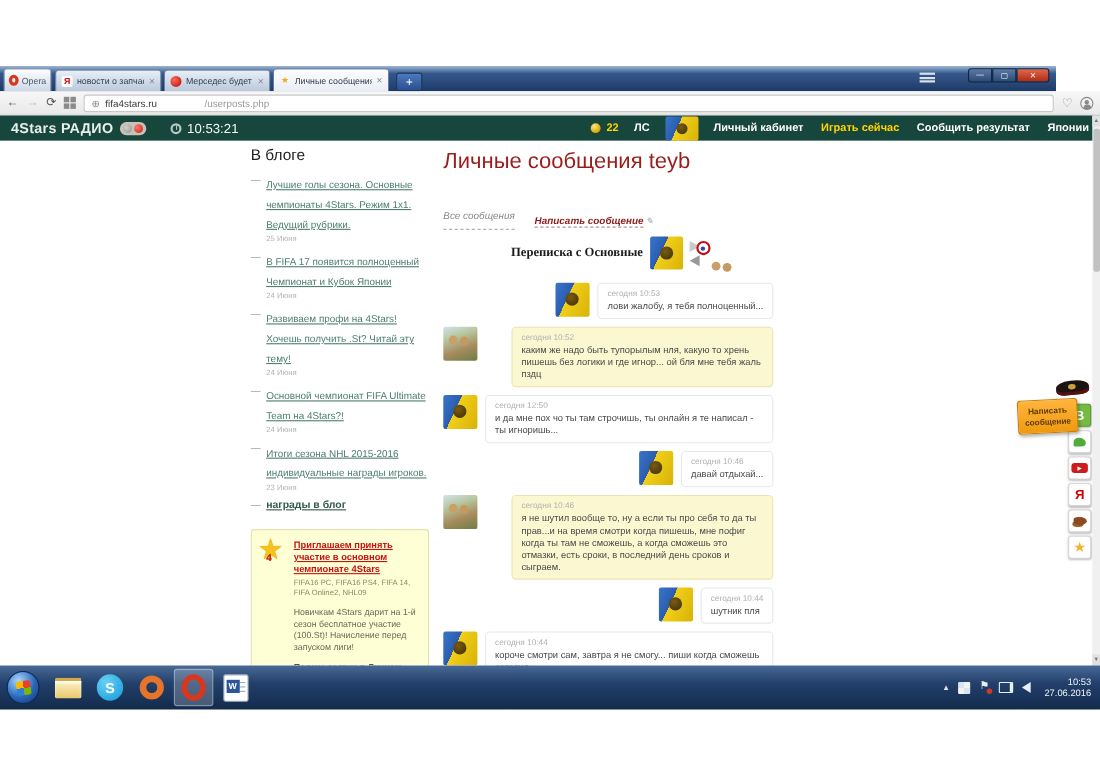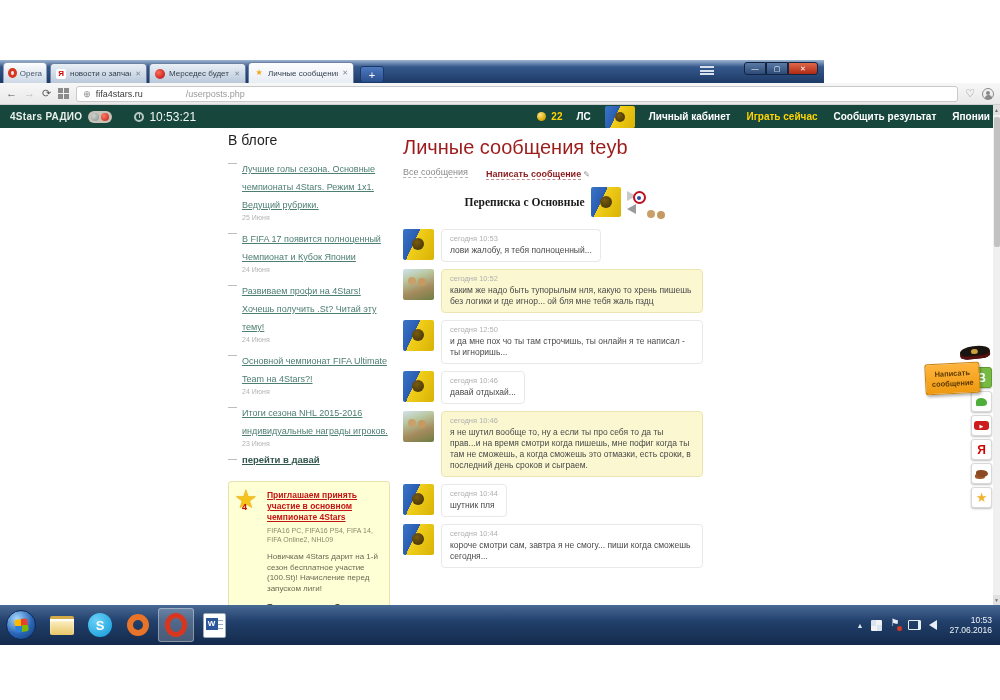--- a/index.html
+++ b/index.html
@@ -1,21 +1,21 @@
 <!DOCTYPE html>
 <html><head>
 <meta charset="utf-8">
 <style>
   * { margin:0; padding:0; box-sizing:border-box; }
   html,body { width:1000px; height:700px; background:#fff; font-family:"Liberation Sans",sans-serif; overflow:hidden; }
   .canvas { position:relative; width:1000px; height:700px; background:#fff; overflow:hidden; }
   .desktop { position:absolute; top:60px; left:0; width:1000px; height:585px; background:#fff; }
 
   
-  .tabbar { position:absolute; top:0; left:0; width:824px; height:23px;
+  .tabbar { position:absolute; top:0; left:0; width:960px; height:23px;
             background:linear-gradient(#9db5d2,#35588c 30%,#1d3a66); }
   .opera-btn { position:absolute; top:2px; left:3px; width:44px; height:21px;
             background:linear-gradient(#fdfefe,#cdd8e6); border:1px solid #8fa0b5; border-bottom:none;
             border-radius:4px 4px 0 0; display:flex; align-items:center; gap:3px; padding:0 4px; }
   .opera-o { width:10px; height:10px; border-radius:50%; border:3px solid #d8371f; }
   .opera-btn span { font-size:8px; color:#45586e; }
   .tab-strip { position:absolute; left:50px; top:2px; display:flex; align-items:flex-end; height:21px; }
   .tab { width:97px; height:20px; margin-right:2px; display:flex; align-items:center; gap:4px; padding:0 5px;
          background:linear-gradient(#e9eff6,#b9c8da); border:1px solid #6d82a0; border-bottom:none;
          border-radius:4px 4px 0 0; overflow:hidden; }
@@ -53,21 +53,21 @@
   .url-host { font-size:9px; color:#3c3c3c; }
   .url-path { font-size:9px; color:#9b9b9b;margin-left:38px; }
   .heart-ico { font-size:11px; color:#8a8a8a; }
   .person-ico { width:12px; height:12px; border:1px solid #8a8a8a; border-radius:50%; position:relative; }
   .person-ico::before { content:""; position:absolute; left:3px; top:2px; width:4px; height:4px; border-radius:50%; background:#8a8a8a; }
   .person-ico::after { content:""; position:absolute; left:1.5px; top:6.5px; width:7px; height:4px; border-radius:4px 4px 0 0; background:#8a8a8a; }
 
   
   .siteheader { position:absolute; top:45px; left:0; width:1000px; height:23px; background:#17463d;
                 display:flex; align-items:center; padding:0 10px; color:#fff; }
-  .sh-radio { font-size:10px; font-weight:bold; letter-spacing:.3px; color:#e8efe9; }
+  .sh-radio { font-size:13px; font-weight:bold; letter-spacing:.3px; color:#e8efe9; }
   .radio-pill { display:flex; gap:2px; margin-left:6px; background:#c9c2b8; border-radius:8px; padding:2px 3px; }
   .radio-pill i { width:8px; height:8px; border-radius:50%; display:block; }
   .radio-play { background:radial-gradient(circle at 35% 35%, #cfd6d2, #848e8a); }
   .radio-stop { background:radial-gradient(circle at 35% 35%, #ff7a6a, #c01f10); }
   .sh-clockico { width:10px; height:10px; border-radius:50%; border:2px solid #b9c8c2; margin-left:22px; position:relative; }
   .sh-clockico::after { content:""; position:absolute; left:2.5px; top:0.5px; width:1.5px; height:3.5px; background:#b9c8c2; }
   .sh-time { font-size:12px; font-weight:normal; margin-left:5px; color:#f4f8f4; }
   .sh-right { margin-left:auto; display:flex; align-items:center; gap:14px; }
   .coin { width:9px; height:9px; border-radius:50%; background:radial-gradient(circle at 35% 30%, #ffe684, #d8a400 70%, #9a7300); }
   .sh-coins { font-size:10px; font-weight:bold; color:#ffd400; margin-left:-9px; }
@@ -97,21 +97,21 @@
                line-height:30px; text-align:center; text-shadow:0 0 1px #c88a00; }
   .promo-star b { position:absolute; left:11px; top:8px; font-size:9px; color:#c51212; }
   .promo-link { font-size:8.5px; line-height:11px; font-weight:bold; color:#c51212; text-decoration:underline; cursor:pointer; display:block; }
   .promo-plat { font-size:7px; line-height:9px; color:#8a8a6a; margin-top:3px; }
   .promo-p { font-size:8px; line-height:10.5px; color:#6a6a55; margin-top:8px; }
   .promo-p.b { font-weight:bold; color:#55553f; }
 
   
   .main-col { position:absolute; left:403px; top:8px; width:300px; }
   .page-title { font-size:20px; color:#9c1c1c; }
-  .links-row { margin-top:4px; display:flex; align-items:center; gap:18px; }
+  .links-row { margin-top:32px; display:flex; gap:18px;font-style:italic; }
   .all-msgs { font-size:9px; color:#8a8a8a; border-bottom:1px dashed #b5b5b5; cursor:pointer; }
   .write-msg { font-size:9px; font-weight:bold; color:#8a1a1a; border-bottom:1px dashed #c09090; cursor:pointer; }
   .write-msg-ico { font-size:8px; color:#9a9a9a; margin-left:2px; }
   .conv-head { margin-top:6px; display:flex; align-items:center; gap:6px; justify-content:center; }
   .conv-title { font-size:11.5px; font-weight:bold; font-family:"Liberation Serif",serif; color:#1a1a1a; }
   .ava { width:30px; height:30px; border-radius:2px; }
   .ava.own { background:linear-gradient(115deg,#3a76c8 0%,#2a5cb0 38%,#f2cf1a 38%,#d8b206 100%); position:relative; }
   .ava.own::after { content:""; position:absolute; left:9px; top:9px; width:12px; height:12px; border-radius:50%;
                     background:radial-gradient(circle at 40% 35%, #7a5c10, #3c2e06); }
   .ava.other { background:linear-gradient(160deg,#cfe3ee 0%,#b9c7a0 30%,#a58a5c 65%,#6e7d46 100%); position:relative; }
@@ -119,24 +119,24 @@
                     background:#caa06a; box-shadow:10px 1px 0 #c59a60; }
   .conv-ava-other { position:relative; }
   .fcb-badge { position:absolute; right:-4px; bottom:-2px; width:13px; height:13px; border-radius:50%;
                background:#fff; border:2px solid #c01020; }
   .fcb-badge::after { content:""; position:absolute; left:2.5px; top:2.5px; width:4px; height:4px; border-radius:50%; background:#2a4fa0; }
   .conv-arrows { display:flex; flex-direction:column; gap:3px; }
   .arr-r { width:0; height:0; border-top:5px solid transparent; border-bottom:5px solid transparent; border-left:9px solid #c9c9c9; }
   .arr-l { width:0; height:0; border-top:5px solid transparent; border-bottom:5px solid transparent; border-right:9px solid #9a9a9a; }
 
   .messages { margin-top:12px; display:flex; flex-direction:column; gap:7px; }
-  .msg { display:flex; gap:7px; align-items:flex-start; }
+  .msg { display:flex; gap:7px; align-items:flex-start;justify-content:flex-end; }
   .msg .ava { width:31px; height:31px; flex:0 0 auto; }
   .bubble { max-width:268px; border-radius:4px; padding:4px 8px 5px; border:1px solid #e8e8e8; background:#fff; }
-  .bubble.yellow { background:#fbf7d0; border-color:#ece4b2; }
+  .bubble.yellow { background:#fbf7d0; border-color:#ece4b2;margin-left:24px; }
   .msg-time { font-size:7.5px; color:#b0b0b0; margin-bottom:2px; }
   .msg-text { font-size:8.5px; line-height:11px; color:#4a4a4a; }
 
   
   .hat-ico { position:absolute; left:960px; top:286px; width:30px; height:13px; background:#1c1410;
              border-radius:45% 45% 30% 30%; box-shadow:inset 0 -3px 0 #5a1010; transform:rotate(-6deg); }
   .hat-ico::after { content:""; position:absolute; left:11px; top:3px; width:7px; height:5px; border-radius:50%; background:#caa23c; }
   .write-float-btn { position:absolute; left:925px; top:303px; width:55px; height:31px; z-index:5;
              background:linear-gradient(#ffb43c,#ef9a10); border:1px solid #c87f08; border-radius:3px;
              transform:rotate(-3deg); box-shadow:1px 2px 3px rgba(0,0,0,.3);
@@ -294,21 +294,21 @@
               <span class="blog-dash">—</span>
               <div><a class="blog-link">Основной чемпионат FIFA Ultimate Team на 4Stars?!</a><div class="blog-date">24 Июня</div></div>
             </div>
             <div class="blog-item">
               <span class="blog-dash">—</span>
               <div><a class="blog-link">Итоги сезона NHL 2015-2016 индивидуальные награды игроков.</a><div class="blog-date">23 Июня</div></div>
             </div>
           </div>
         <div class="blog-item">
           <span class="blog-dash">—</span>
-          <span class="goto-blog">перейти в давай</span>
+          <span class="goto-blog">награды в блог</span>
         </div>
 
         <div class="promo-box">
           <div class="promo-star">★<b>4</b></div>
           <a class="promo-link">Приглашаем принять участие в основном чемпионате 4Stars</a>
           <div class="promo-plat">FIFA16 PC, FIFA16 PS4, FIFA 14, FIFA Online2, NHL09</div>
           <div class="promo-p">Новичкам 4Stars дарит на 1-й сезон бесплатное участие (100.St)! Начисление перед запуском лиги!</div>
           <div class="promo-p b">Подача заявки в Личном кабинете, там же выбор клуба.</div>
 
         </div>

